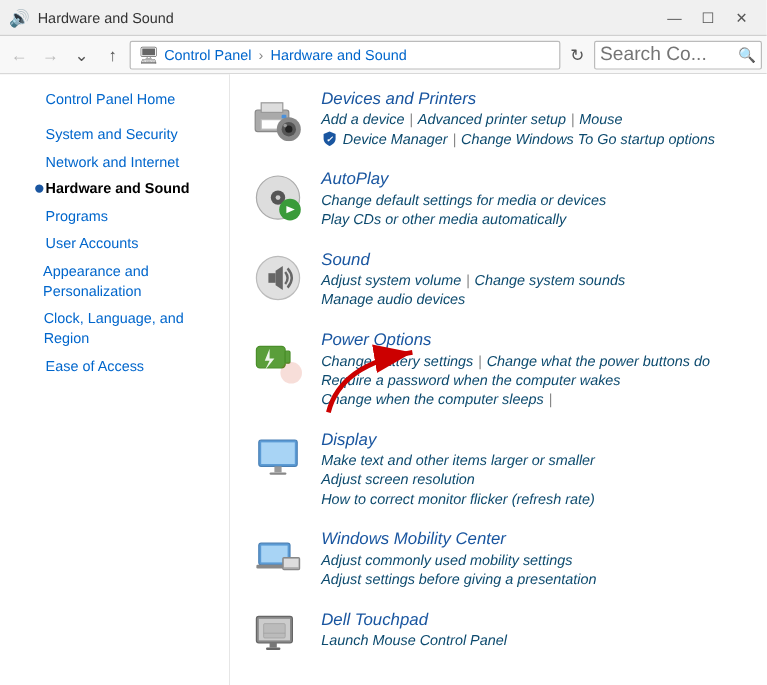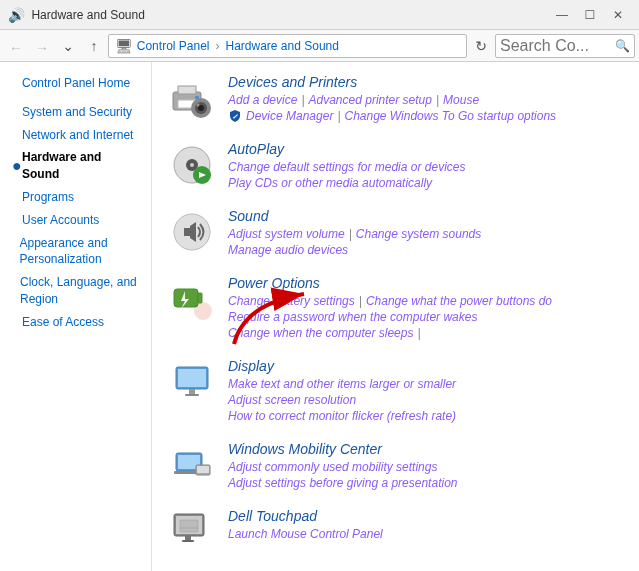--- a/index.html
+++ b/index.html
@@ -61,23 +61,23 @@
     .search-icon-wrap { color: #888; font-size: 12px; }
 
     
     .main-layout {
       display: flex;
       height: calc(571px - 62px);
     }
 
     
     .sidebar {
-      width: 152px;
+      width: 192px;
       border-right: 1px solid #e0e0e0;
-      padding: 10px 0;
+      padding: 10px 16px;
       background: #fff;
       flex-shrink: 0;
     }
     .sidebar-item {
       display: flex;
       align-items: center;
       padding: 3px 12px;
       font-size: 12px;
       color: #0066cc;
       cursor: pointer;
@@ -117,21 +117,21 @@
     }
     .section-content { flex: 1; }
     .section-title {
       font-size: 14px;
       color: #1a56a0;
       cursor: pointer;
       margin-bottom: 3px;
       display: inline-block;
     }
     .section-links { display: flex; flex-wrap: wrap; align-items: center; gap: 2px; margin-bottom: 2px; font-size: 12px; }
-    .section-link { color: #8b5cf6; cursor: pointer; }
+    .section-link { color: #0c4a6e; cursor: pointer; }
     .sep { color: #888; margin: 0 2px; }
 
     
     .arrow-container {
       position: relative;
       font-style: italic;
     }
 
     
     .red-arrow {

